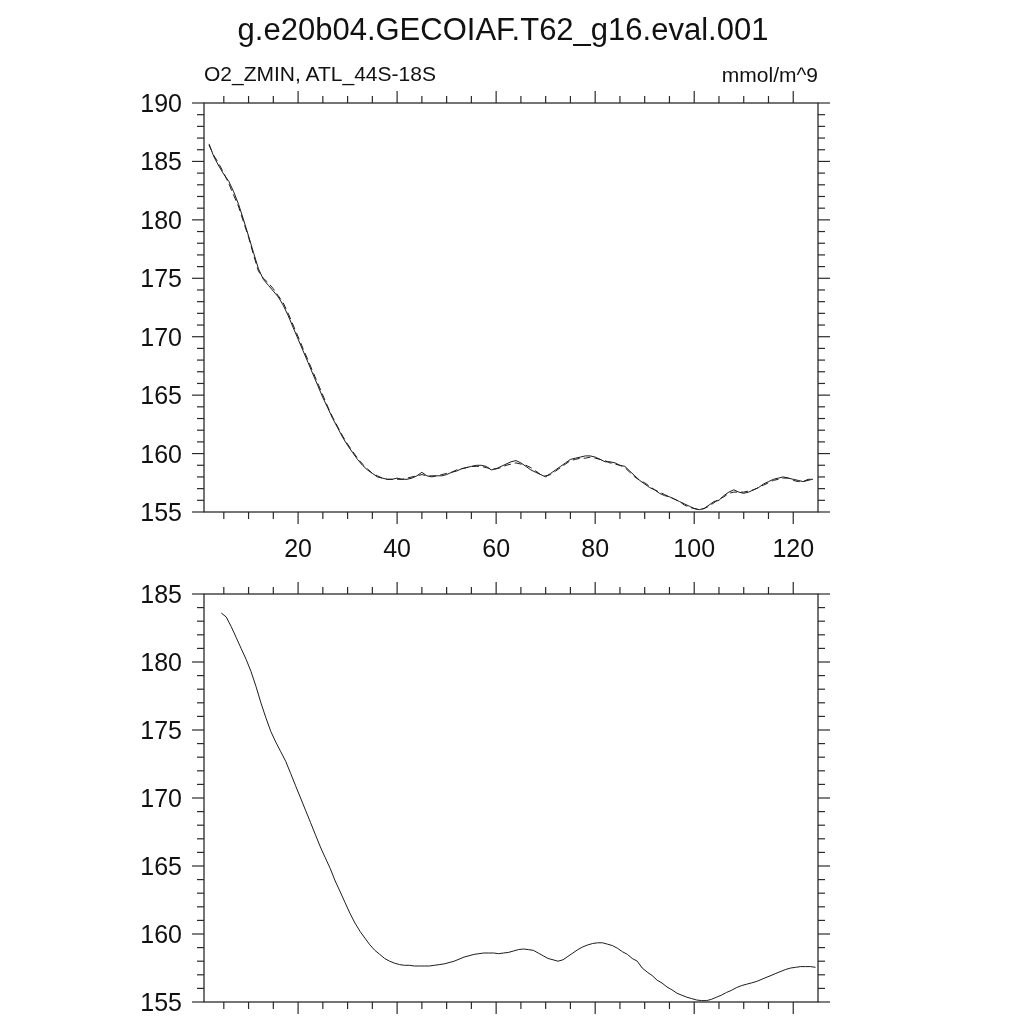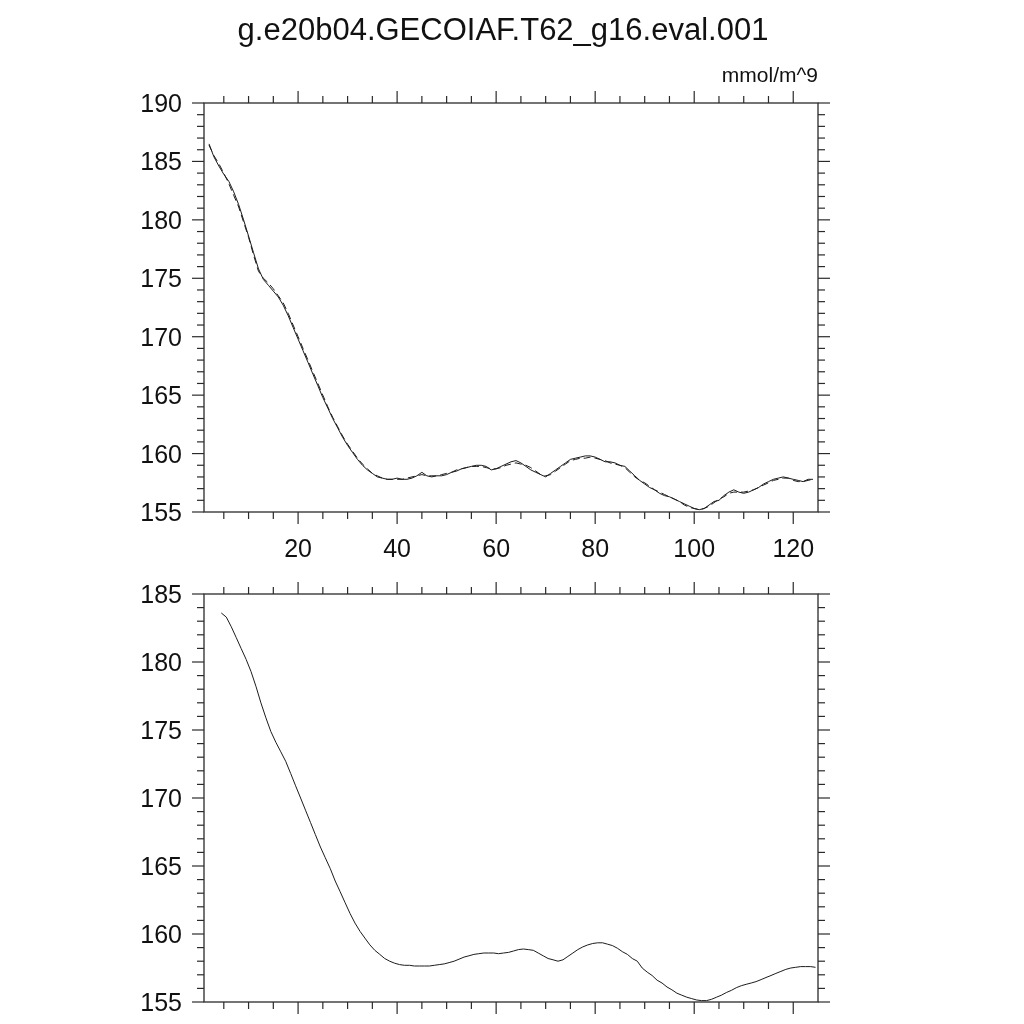--- a/index.html
+++ b/index.html
@@ -10,20 +10,21 @@
   .sub-left{position:absolute;left:204px;top:62px;font-size:21px;color:#111;}
   .sub-right{position:absolute;right:206px;top:63px;font-size:21px;color:#111;}
   svg{position:absolute;left:0;top:0;}
   text{font-family:"Liberation Sans", sans-serif;}
 </style>
 </head>
 <body>
 
 <div class="page">
   <div class="chart-title">g.e20b04.GECOIAF.T62_g16.eval.001</div>
+  <div class="sub-left">O2_ZMIN, ATL_44S-18S</div>
   <div class="sub-right">mmol/m^9</div>
   <svg id="plot" width="1024" height="1024" viewBox="0 0 1024 1024">
       <g>
         <rect x="204" y="103" width="614" height="409" fill="none" stroke="#2a2a2a" stroke-width="1.3"></rect>
         <line x1="192" y1="512" x2="204" y2="512" stroke="#2a2a2a" stroke-width="1.2"></line>
         <line x1="818" y1="512" x2="830" y2="512" stroke="#2a2a2a" stroke-width="1.2"></line>
         <line x1="197" y1="500.3142857142857" x2="204" y2="500.3142857142857" stroke="#2a2a2a" stroke-width="1.2"></line>
         <line x1="818" y1="500.3142857142857" x2="825" y2="500.3142857142857" stroke="#2a2a2a" stroke-width="1.2"></line>
         <line x1="197" y1="488.62857142857143" x2="204" y2="488.62857142857143" stroke="#2a2a2a" stroke-width="1.2"></line>
         <line x1="818" y1="488.62857142857143" x2="825" y2="488.62857142857143" stroke="#2a2a2a" stroke-width="1.2"></line>

